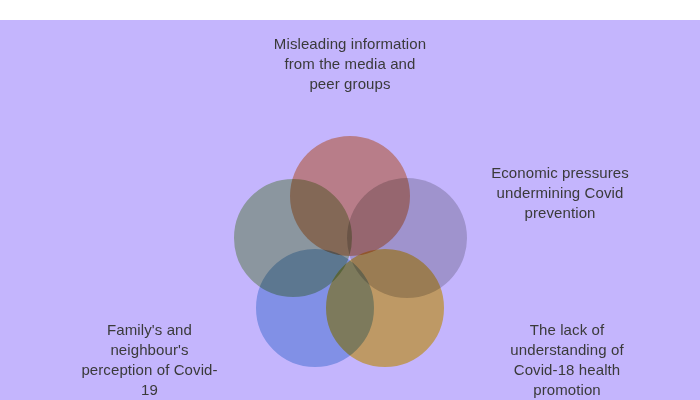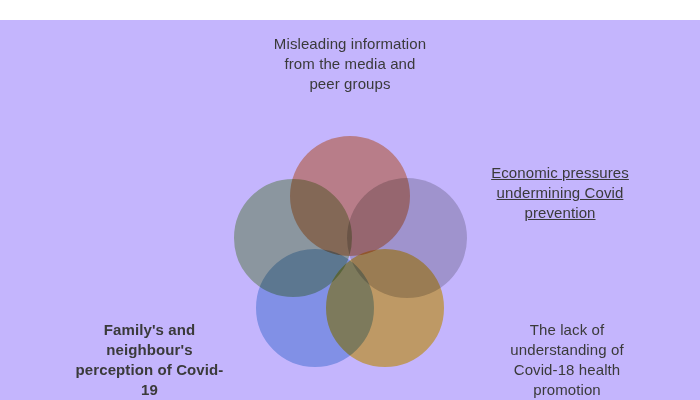--- a/index.html
+++ b/index.html
@@ -38,34 +38,32 @@
   #label-top {
     left: 245px;
     top: 14px;
     width: 210px;
   }
   
   #label-right {
     left: 475px;
     top: 143px;
     width: 170px;
-    text-decoration: underline;
   }
   
   #label-bottom-right {
     left: 482px;
     top: 300px;
     width: 170px;
   }
   
   #label-bottom-left {
     left: 62px;
     top: 300px;
     width: 175px;
-    font-weight: bold;
   }
   
   #label-left {
     left: 52px;
     top: 132px;
     width: 183px;
   }
 </style>
 </head>
 <body>

